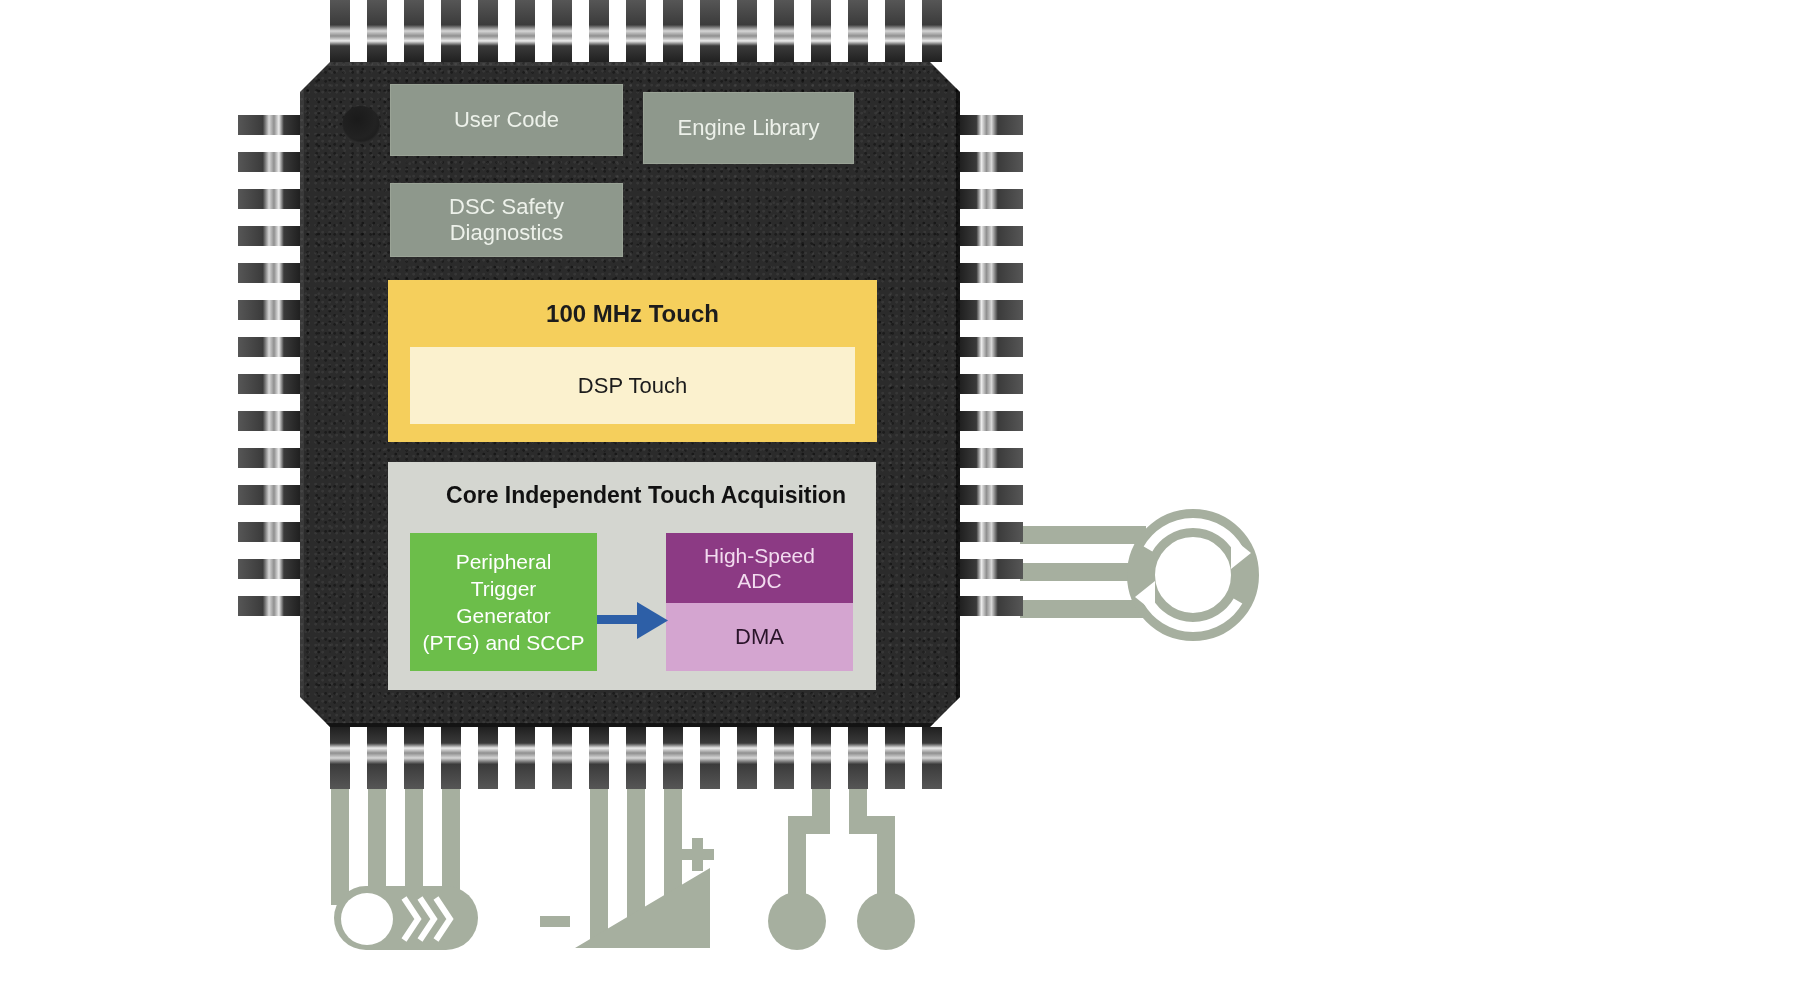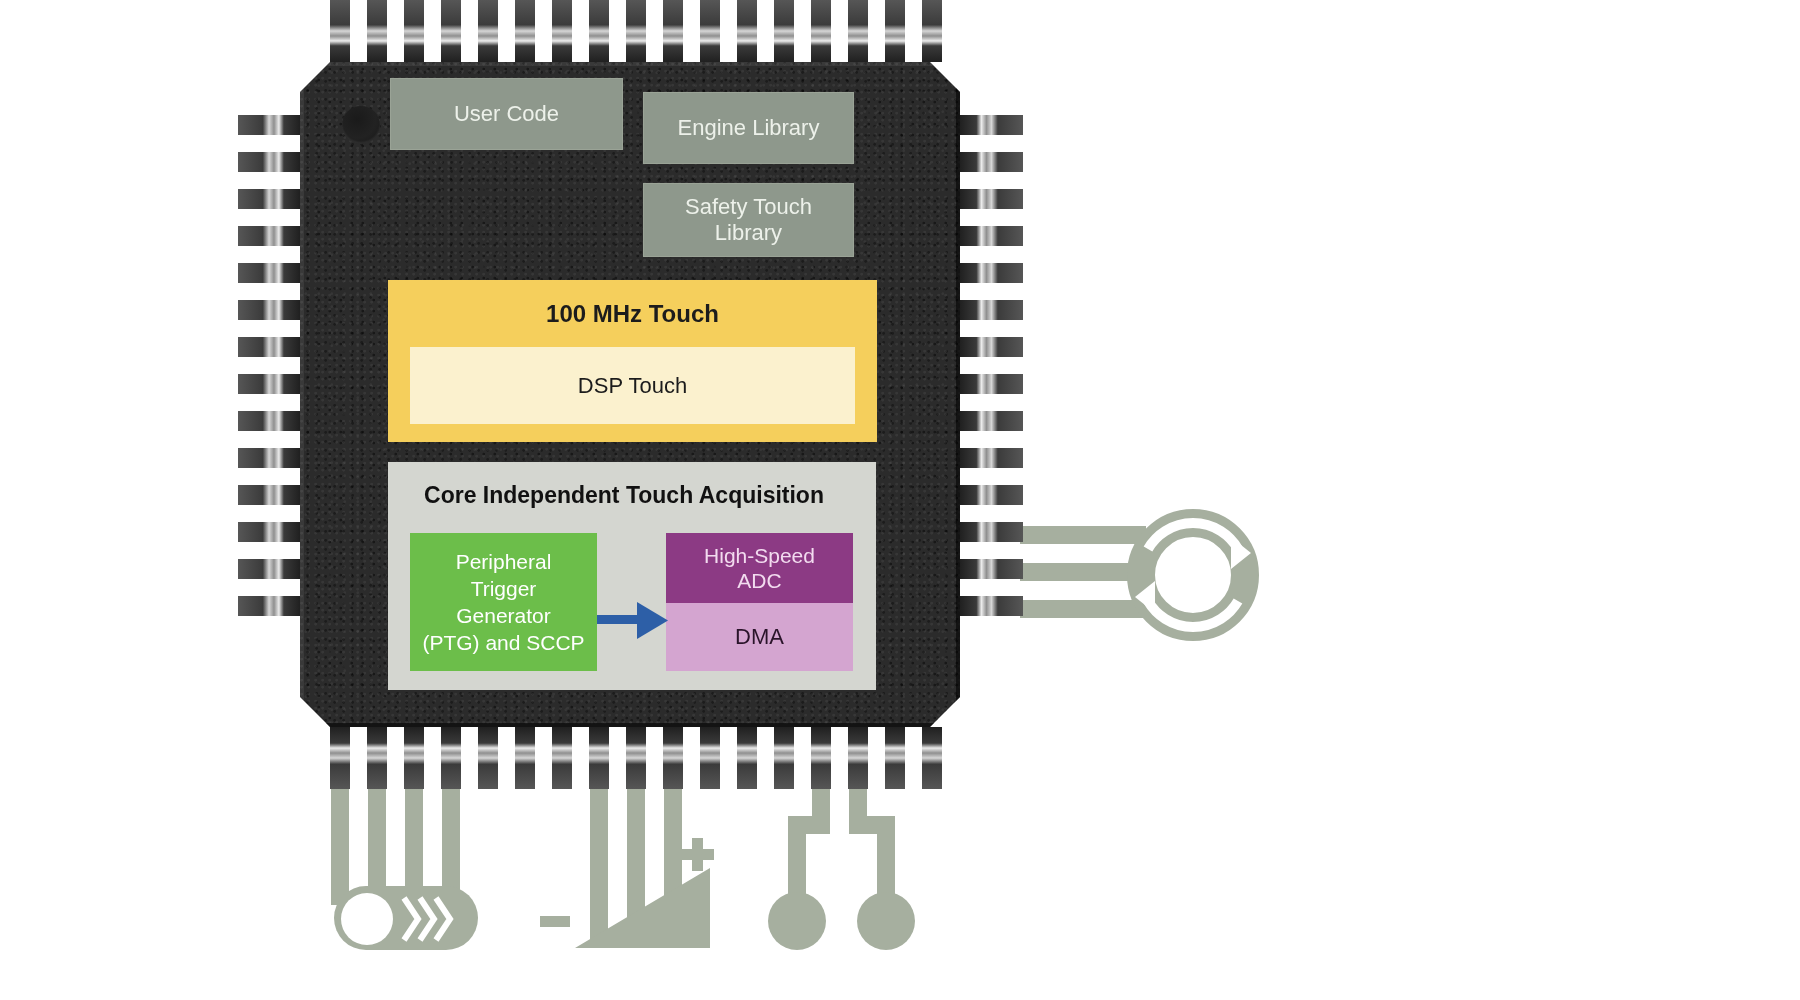--- a/index.html
+++ b/index.html
@@ -19,35 +19,35 @@
     box-shadow:inset 4px 4px 0 rgba(255,255,255,.07), inset -4px -4px 0 rgba(0,0,0,.55);
     z-index:3;}
   .dimple{left:342px;top:106px;width:38px;height:38px;border-radius:50%;
     background:radial-gradient(circle at 40% 35%, #1a1a1a 0%, #222 55%, #161616 100%);
     box-shadow:inset 0 -2px 2px rgba(255,255,255,.07);z-index:4;}
 
   
   .swblock{background:#8E988C;color:#EDF1EA;display:flex;align-items:center;justify-content:center;
     text-align:center;font-size:22px;line-height:26px;white-space:pre-line;z-index:5;
     border:1px solid #9aa396;}
-  .b-user{left:390px;top:78px;width:231px;height:70px;}
+  .b-user{left:390px;top:84px;width:231px;height:70px;}
   .b-touchlib{left:643px;top:92px;width:209px;height:70px;}
   .b-dsc{left:390px;top:183px;width:231px;height:72px;}
   .b-stl{left:643px;top:183px;width:209px;height:72px;}
 
   
   .core{left:388px;top:280px;width:489px;height:162px;background:#F5CF5C;z-index:5;}
   .core-title{left:388px;top:288px;width:489px;height:52px;display:flex;align-items:center;justify-content:center;
     font-weight:bold;font-size:24px;color:#1c1c1c;z-index:6;}
   .dsp{left:410px;top:347px;width:445px;height:77px;background:#FBF1CE;display:flex;align-items:center;
     justify-content:center;font-size:22px;color:#1c1c1c;z-index:6;}
 
   
   .cita{left:388px;top:462px;width:488px;height:228px;background:#D4D6D0;z-index:5;}
-  .cita-title{left:380px;top:478px;width:488px;height:34px;display:flex;align-items:center;justify-content:center;
+  .cita-title{left:402px;top:478px;width:488px;height:34px;display:flex;align-items:center;justify-content:center;
     font-weight:bold;font-size:23px;color:#111;z-index:6;}
   .ptg{left:410px;top:533px;width:187px;height:138px;background:#6CBE4A;color:#fff;display:flex;
     align-items:center;justify-content:center;text-align:center;font-size:21px;line-height:27px;
     white-space:pre-line;z-index:6;}
   .adc{left:666px;top:533px;width:187px;height:70px;background:#8C3A84;color:#F2DBEF;display:flex;
     align-items:center;justify-content:center;text-align:center;font-size:21px;line-height:25px;
     white-space:pre-line;z-index:6;}
   .dma{left:666px;top:603px;width:187px;height:68px;background:#D4A5D0;color:#2a142a;display:flex;
     align-items:center;justify-content:center;font-size:22px;z-index:6;}
   .arrow-shaft{left:597px;top:615px;width:44px;height:9px;background:#2D5FA7;z-index:7;}
@@ -140,22 +140,22 @@
       <div class="pin pin-right" style="left: 960px; top: 411px; width: 63px; height: 20px;"></div>
       <div class="pin pin-right" style="left: 960px; top: 448px; width: 63px; height: 20px;"></div>
       <div class="pin pin-right" style="left: 960px; top: 485px; width: 63px; height: 20px;"></div>
       <div class="pin pin-right" style="left: 960px; top: 522px; width: 63px; height: 20px;"></div>
       <div class="pin pin-right" style="left: 960px; top: 559px; width: 63px; height: 20px;"></div>
       <div class="pin pin-right" style="left: 960px; top: 596px; width: 63px; height: 20px;"></div>
     </div>
 
   <div class="abs swblock b-user">User Code</div>
   <div class="abs swblock b-touchlib">Engine Library</div>
-  <div class="abs swblock b-stl">Safety Touch
-Library</div>
+  <div class="abs swblock b-dsc">DSC Safety
+Diagnostics</div>
 
   <div class="abs core"></div>
   <div class="abs core-title">100 MHz Touch</div>
   <div class="abs dsp">DSP Touch</div>
 
   <div class="abs cita"></div>
   <div class="abs cita-title">Core Independent Touch Acquisition</div>
   <div class="abs ptg">Peripheral
 Trigger
 Generator

